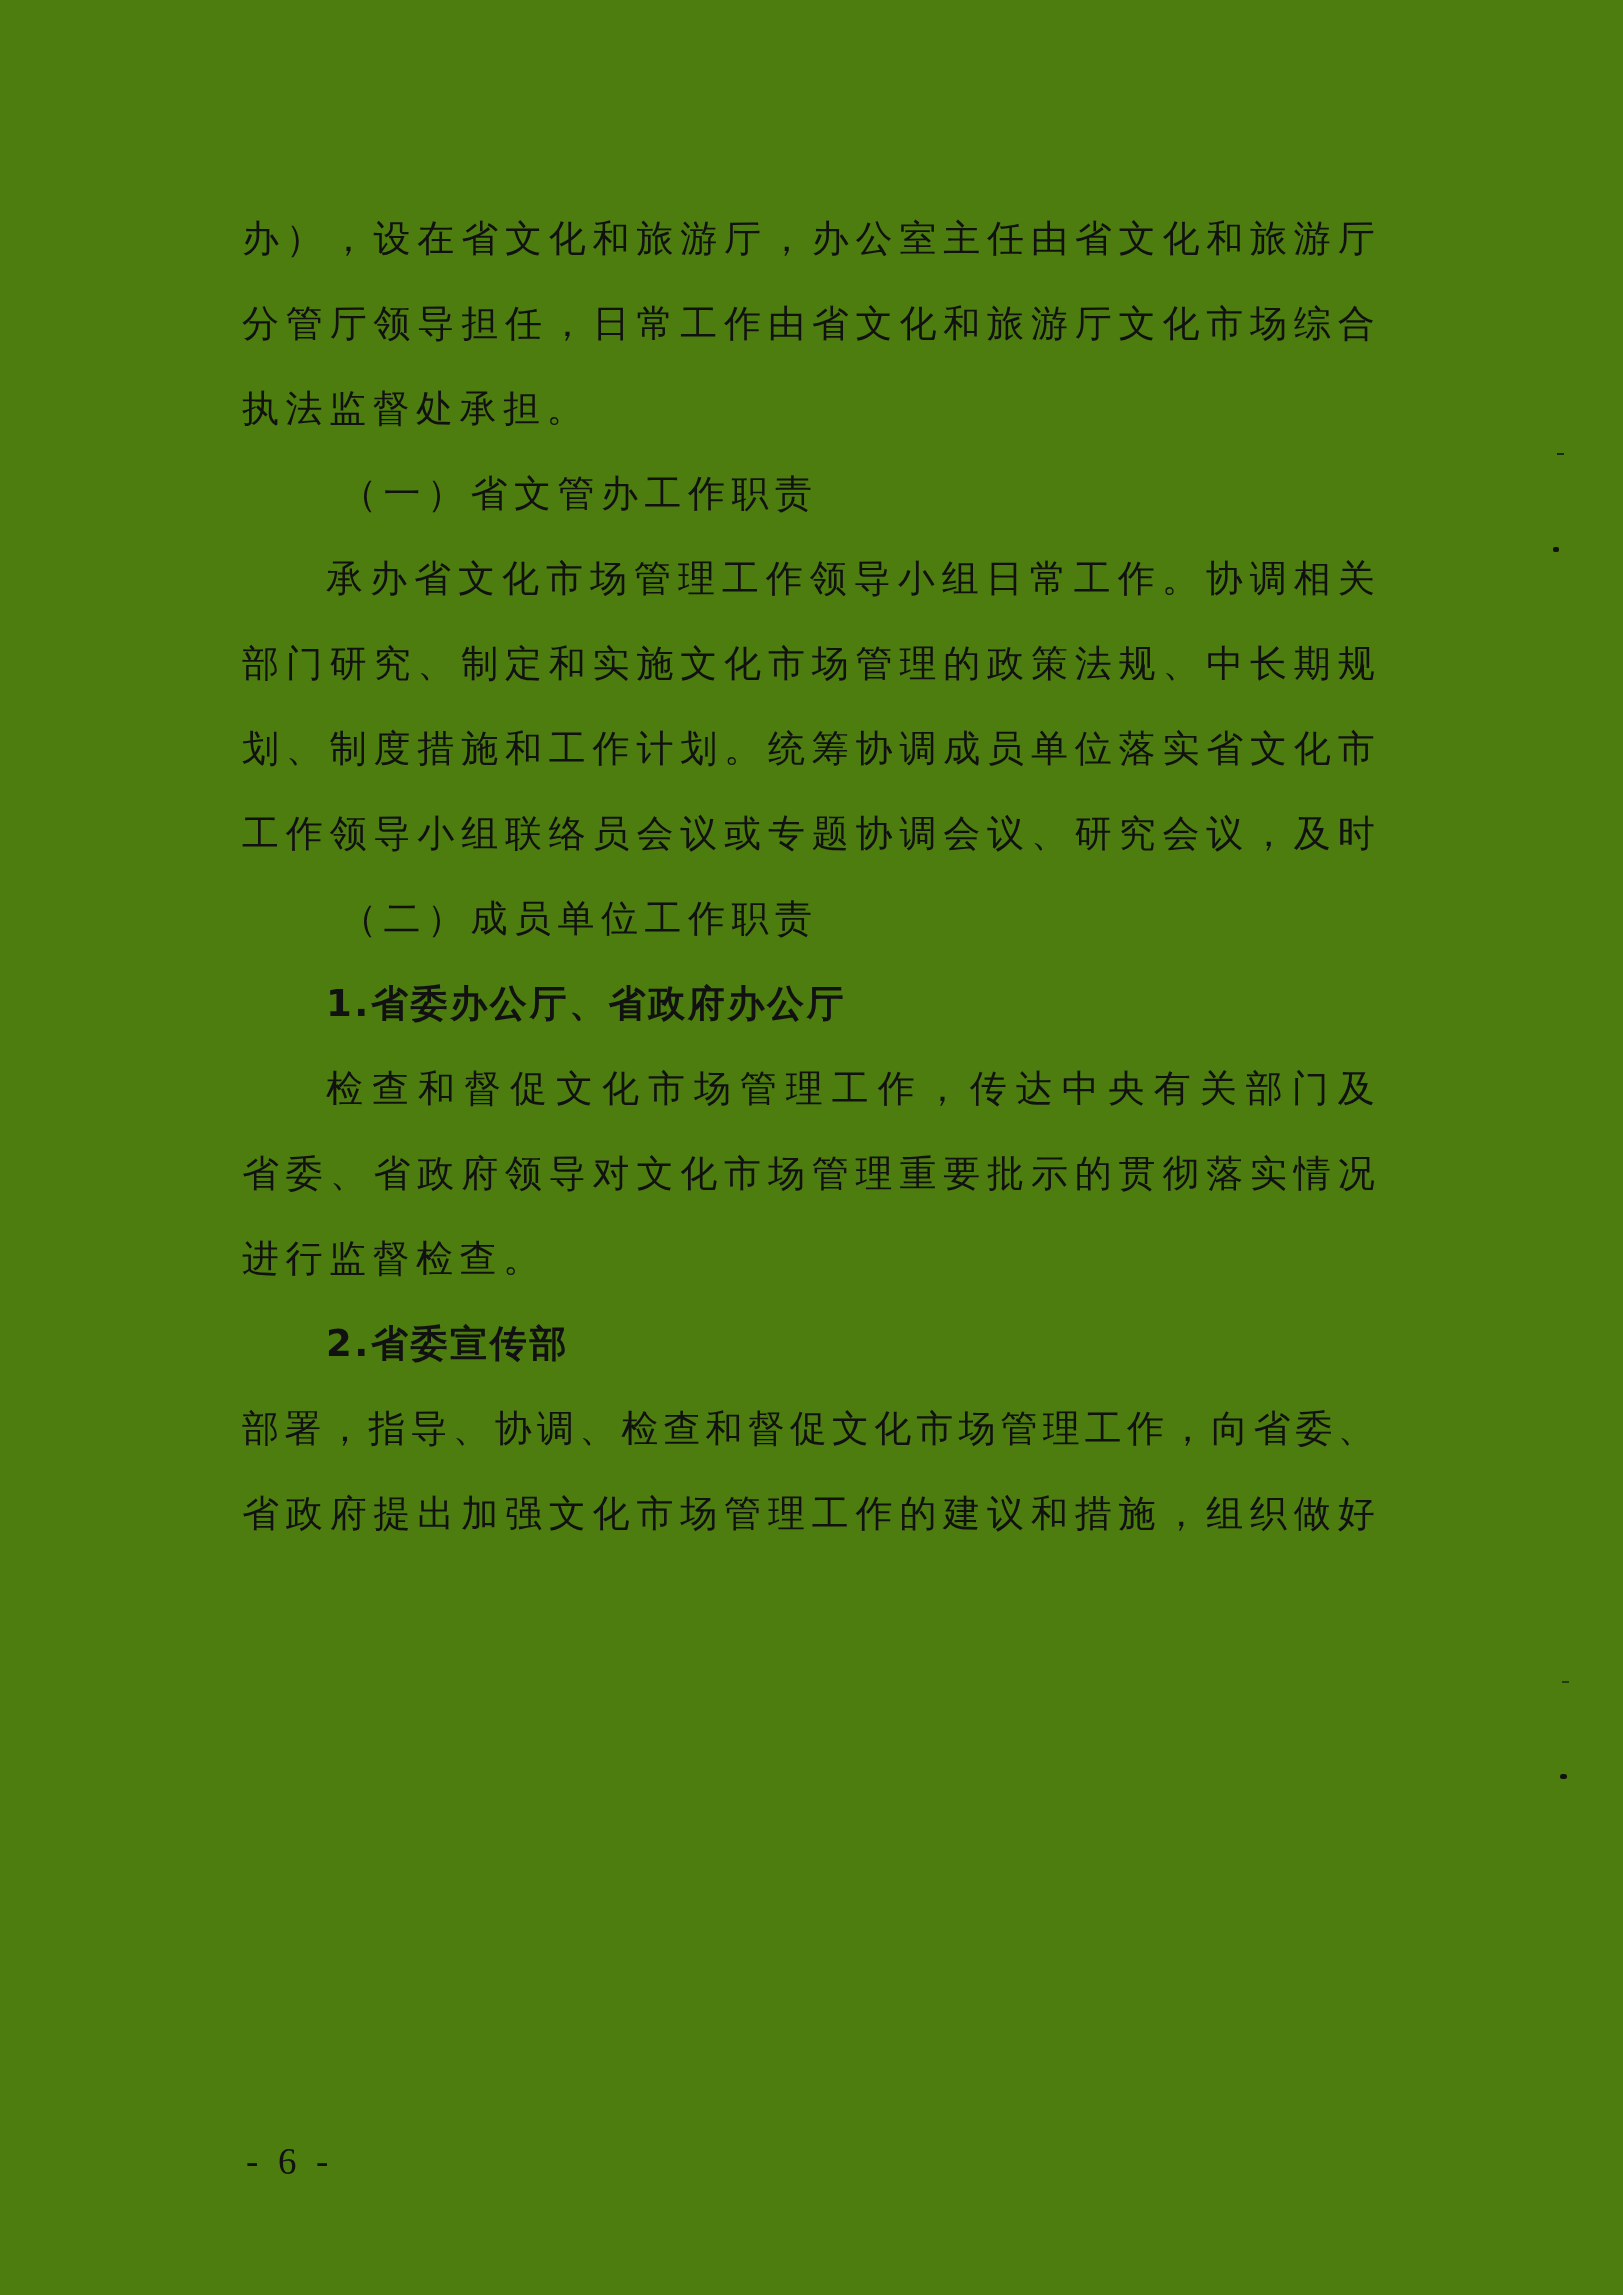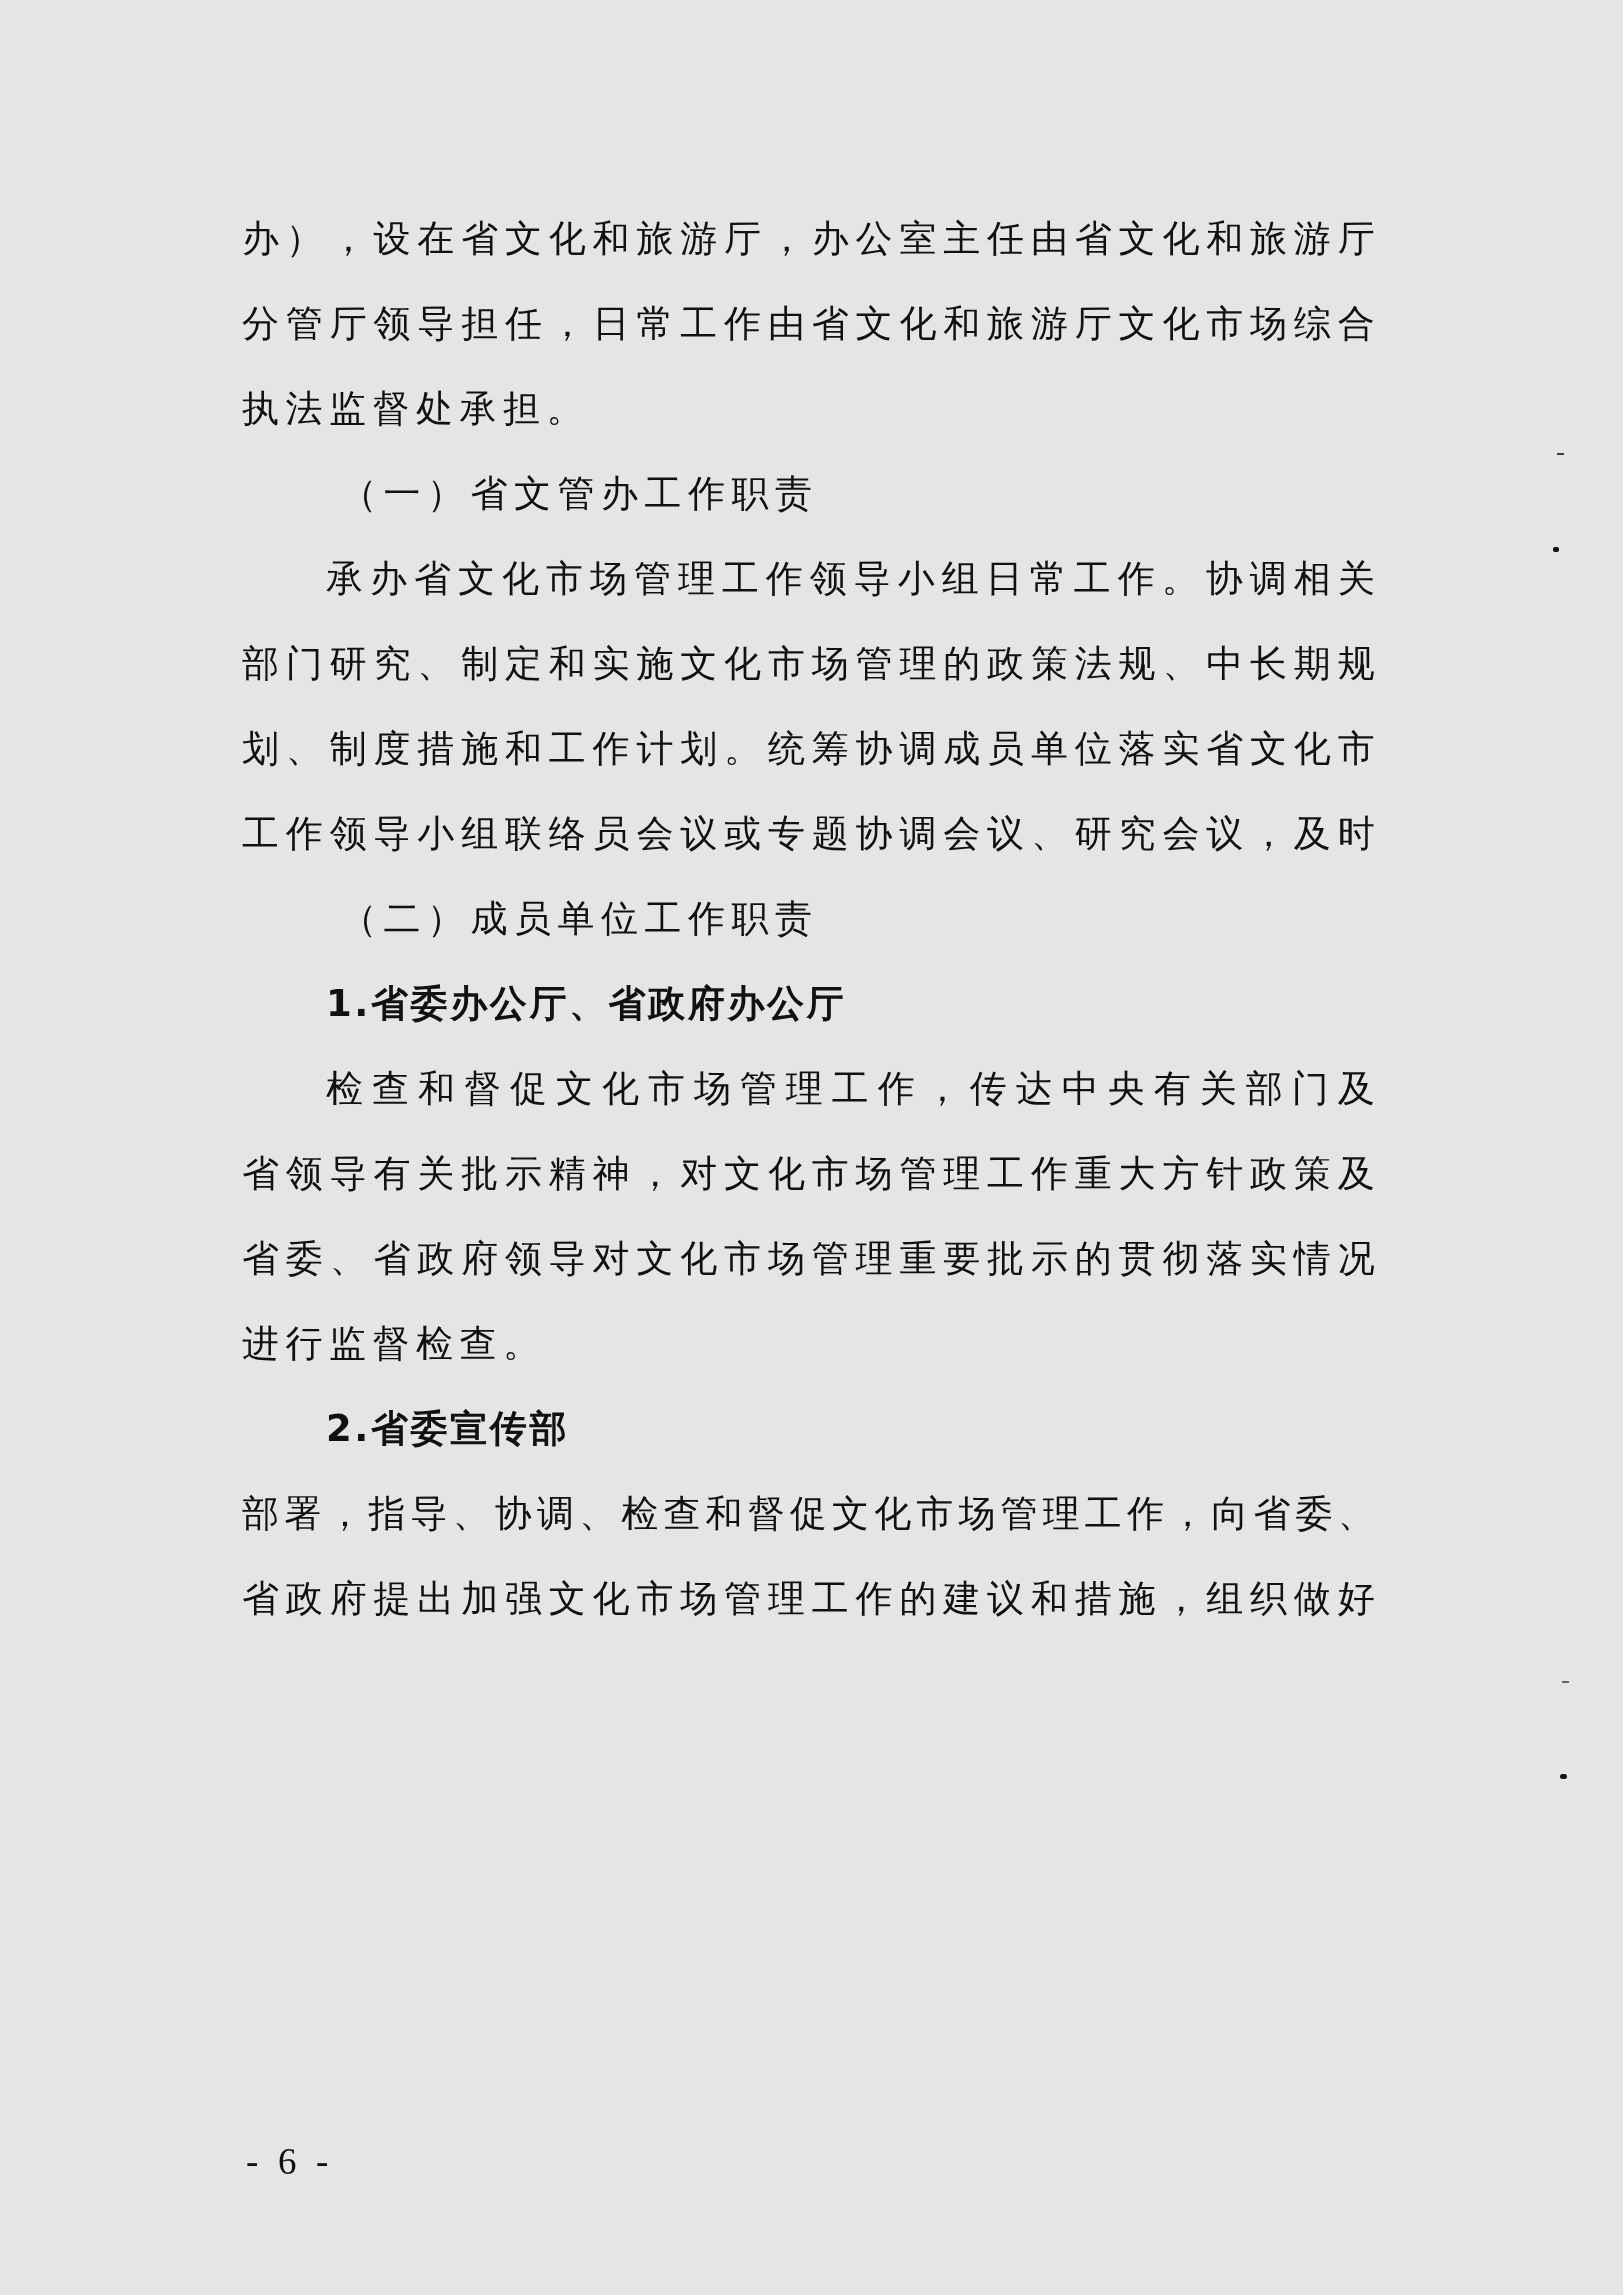--- a/index.html
+++ b/index.html
@@ -13,21 +13,21 @@
       position: relative;
       overflow: hidden;
       font-family: "DejaVu Serif", "Liberation Serif", serif;
       color: #111111;
     }
     .page {
       position: absolute;
       left: 0; top: 0;
       width: 1623px;
       height: 2295px;
-      background: #e5e5e5;
+      background: #4d7c0f;
     }
     .body-text {
       position: absolute;
       left: 242px;
       top: 196px;
       width: 1134px;
     }
     .line {
       height: 85px;
       line-height: 85px;
@@ -82,21 +82,20 @@
     <div class="line">分管厅领导担任，日常工作由省文化和旅游厅文化市场综合</div>
     <div class="line short">执法监督处承担。</div>
     <div class="line short indent-sub">（一）省文管办工作职责</div>
     <div class="line indent">承办省文化市场管理工作领导小组日常工作。协调相关</div>
     <div class="line">部门研究、制定和实施文化市场管理的政策法规、中长期规</div>
     <div class="line">划、制度措施和工作计划。统筹协调成员单位落实省文化市</div>
     <div class="line">工作领导小组联络员会议或专题协调会议、研究会议，及时</div>
     <div class="line short indent-sub">（二）成员单位工作职责</div>
     <div class="line short bold indent">1.省委办公厅、省政府办公厅</div>
     <div class="line indent">检查和督促文化市场管理工作，传达中央有关部门及</div>
-    <div class="line">省领导有关批示精神，对文化市场管理工作重大方针政策及</div>
     <div class="line">省委、省政府领导对文化市场管理重要批示的贯彻落实情况</div>
     <div class="line short">进行监督检查。</div>
     <div class="line short bold indent">2.省委宣传部</div>
     <div class="line">部署，指导、协调、检查和督促文化市场管理工作，向省委、</div>
     <div class="line">省政府提出加强文化市场管理工作的建议和措施，组织做好</div>
   </div>
 
   <div class="page-number">- 6 -</div>
 
   <div class="margin-mark mark-1"></div>

